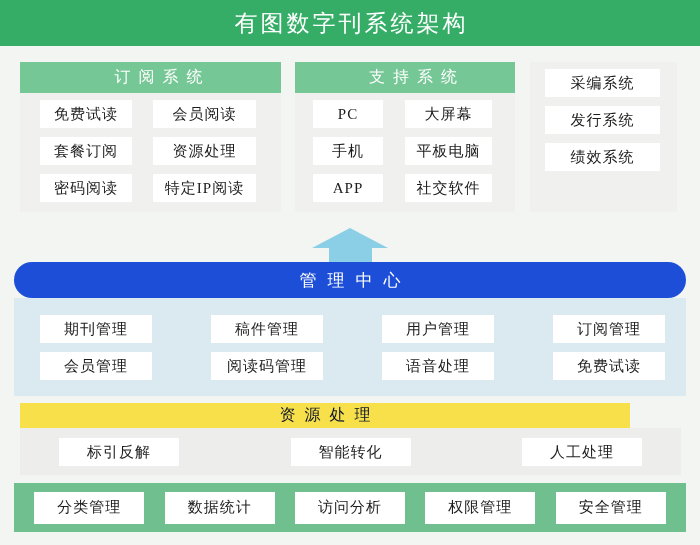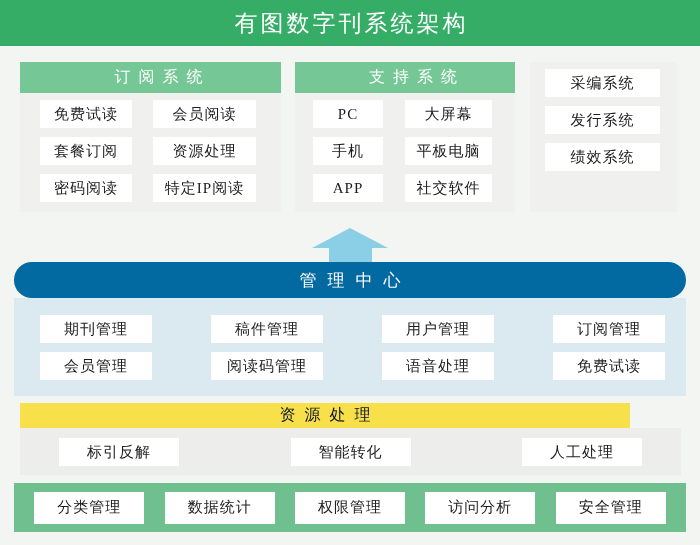--- a/index.html
+++ b/index.html
@@ -40,21 +40,21 @@
     border-left:38px solid transparent;
     border-right:38px solid transparent;
     border-bottom:20px solid #8BCFE6;
   }
   .arrow-stem {
     position:absolute; left:329px; top:247px;
     width:43px; height:17px; background:#8BCFE6;
   }
   .mgmt-header {
     position:absolute; left:14px; top:262px; width:672px; height:36px;
-    background:#0369a1; color:#FFFFFF;
+    background:#1d4ed8; color:#FFFFFF;
     display:flex; align-items:center; justify-content:center;
     font-size:17px; letter-spacing:11px; padding-left:11px;border-radius:18px;
   }
   .mgmt-body {
     position:absolute; left:14px; top:298px; width:672px; height:98px;
     background:#DBE9F1;
     display:grid; grid-template-columns:repeat(4,112px); column-gap:59px;
     grid-auto-rows:28px; row-gap:9px; padding:17px 0 0 26px;
   }
   .res-header {
@@ -131,16 +131,16 @@
 <div class="res-header">资源处理</div>
 <div class="res-body">
   <div class="box">标引反解</div>
   <div class="box">智能转化</div>
   <div class="box">人工处理</div>
 </div>
 
 <div class="bottom-bar">
   <div class="box">分类管理</div>
   <div class="box">数据统计</div>
+  <div class="box">访问分析</div>
   <div class="box">权限管理</div>
-  <div class="box">访问分析</div>
   <div class="box">安全管理</div>
 </div>
 
 </body></html>

